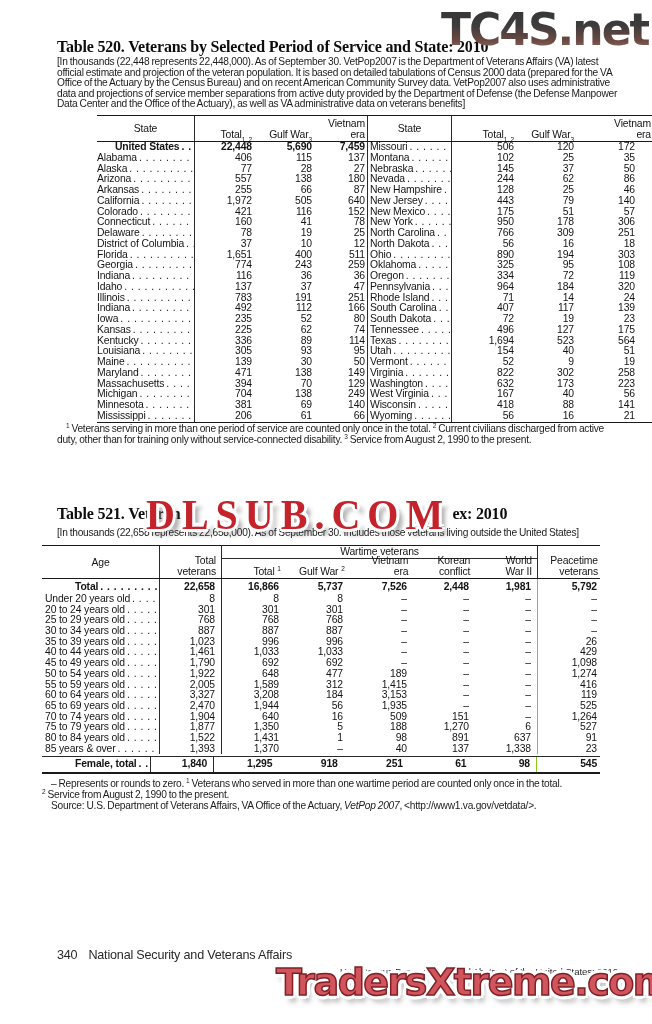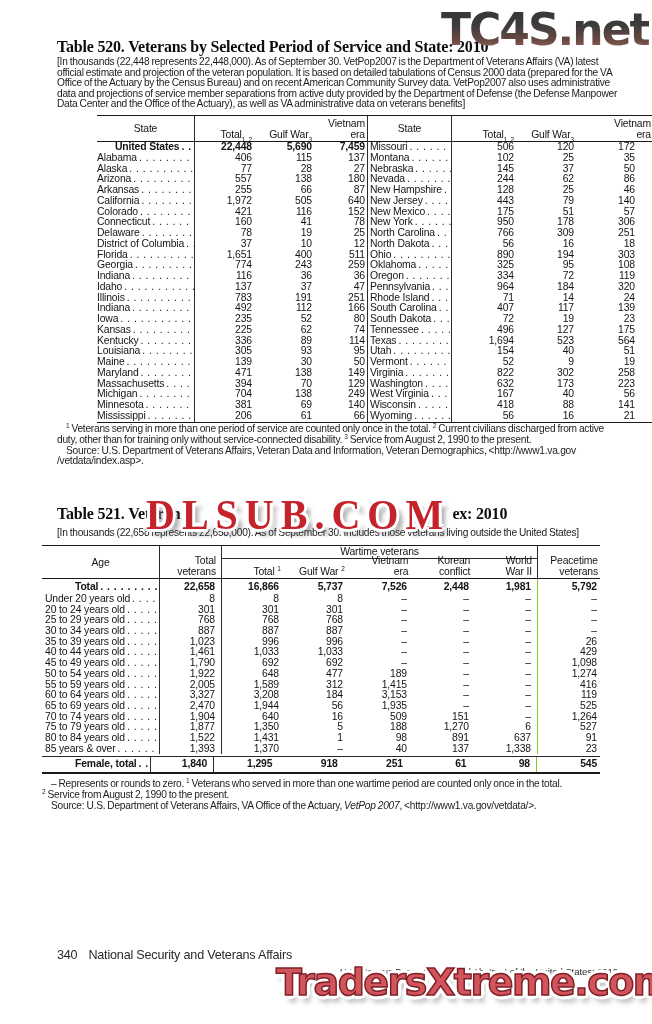--- a/index.html
+++ b/index.html
@@ -635,21 +635,20 @@
             <div class="cn c1">56</div>
             <div class="cn c2">16</div>
             <div class="cn c3">21</div>
           </div>
         </div>
     </div>
   </div>
 
   <div class="notes" id="t520-notes">
       <p class="note indent"><sup>1</sup> Veterans serving in more than one period of service are counted only once in the total. <sup>2</sup> Current civilians discharged from active duty, other than for training only without service-connected disability. <sup>3</sup> Service from August 2, 1990 to the present.</p>
-      <p class="note indent">Source: U.S. Department of Veterans Affairs, Veteran Data and Information, Veteran Demographics, &lt;http://www1.va.gov<br>/vetdata/index.asp&gt;.</p>
     </div>
 
   <h1 class="tbl-title" id="t521-title">
     <span>Table 521. Veteran</span><span class="sp"></span><span>ex: 2010</span>
   </h1>
   <p class="bracket" id="t521-sub">[In thousands (22,658 represents 22,658,000). As of September 30. Includes those veterans living outside the United States]</p>
 
   <div id="t521">
     <div class="h521">
       <div class="h-age">Age</div>

